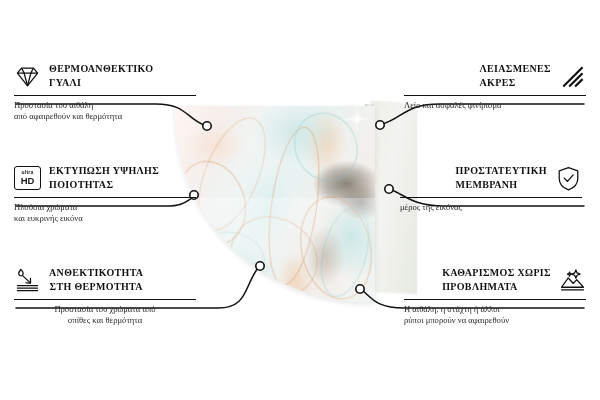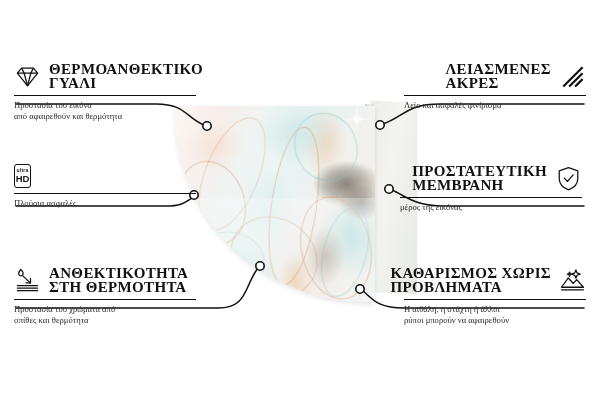--- a/index.html
+++ b/index.html
@@ -91,42 +91,42 @@
 
   
   .feature { position:absolute; width:182px; }
   .feature .head { display:flex; align-items:center; gap:8px; }
   .feature.left  .head { justify-content:flex-start; }
   .feature.right .head { justify-content:flex-end; }
   .titles { display:flex; flex-direction:column; }
   .feature.right .titles { align-items:flex-start; text-align:right; }
   .t-line {
     font-family:"Liberation Serif", serif;
-    font-size:15px; font-weight:700; letter-spacing:.35px;
+    font-size:10px; font-weight:700; letter-spacing:.35px;
     line-height:14px; color:#111; white-space:nowrap;
   }
   .rule { height:1px; background:#111; margin:5px 0 4px; }
   .sub {
     font-family:"Liberation Serif", serif;
     font-size:8.6px; line-height:11px; color:#2a2a2a; font-weight:400;
   }
   .feature.right .sub { text-align:left; }
 
   .icon { width:27px; height:27px; flex:0 0 27px; display:block; }
 
   
   #f-left-1  { left:14px;  top:62px;  }
   #f-left-2  { left:14px;  top:164px; }
-  #f-left-3  { left:14px;  top:266px; }
+  #f-left-3  { left:14px;  top:266px;text-align:center; }
   #f-right-1 { left:404px; top:62px;  }
   #f-right-2 { left:400px; top:164px; }
   #f-right-3 { left:404px; top:266px; }
 
   .hd-badge {
-    width:17px; height:24px; border:1.4px solid #111; border-radius:3px;
+    width:27px; height:24px; border:1.4px solid #111; border-radius:3px;
     display:flex; flex-direction:column; align-items:center; justify-content:center;
     font-family:"Liberation Sans", sans-serif; line-height:1;
   }
   .hd-badge .u { font-size:5px; font-weight:700; letter-spacing:.2px; }
   .hd-badge .h { font-size:9.5px; font-weight:700; margin-top:1px; }
 </style>
 </head>
 <body>
 
 <div class="stage">
@@ -187,33 +187,38 @@
             <path d="M9 6 L12 12 L16 27"></path>
             <path d="M23 6 L20 12 L16 27"></path>
         </g>
       </svg>
       <div class="titles">
         <div class="t-line">ΘΕΡΜΟΑΝΘΕΚΤΙΚΟ</div>
         <div class="t-line">ΓΥΑΛΙ</div>
       </div>
     </div>
     <div class="rule"></div>
-    <div class="sub">Προστασία του εικόνα</div>
+    <div class="sub">Προστασία του αιθάλη</div>
     <div class="sub">από αφαιρεθούν και θερμότητα</div>
   </div>
 
   <div class="feature left" id="f-left-2">
     <div class="head">
       <div class="hd-badge">
         <span class="u">ultra</span>
         <span class="h">HD</span>
       </div>
-    </div>
-    <div class="rule"></div>
-    <div class="sub">Πλούσια ασφαλές</div>
+      <div class="titles">
+        <div class="t-line">ΕΚΤΥΠΩΣΗ ΥΨΗΛΗΣ</div>
+        <div class="t-line">ΠΟΙΟΤΗΤΑΣ</div>
+      </div>
+    </div>
+    <div class="rule"></div>
+    <div class="sub">Πλούσια χρώματα</div>
+    <div class="sub">και ευκρινής εικόνα</div>
   </div>
 
   <div class="feature left" id="f-left-3">
     <div class="head">
       <svg class="icon" viewBox="0 0 32 32">
         <g fill="none" stroke="#111" stroke-width="1.5" stroke-linecap="round" stroke-linejoin="round">
           <path d="M8 3 C11 5.5 11.6 8 10 9.6 C8.4 11.2 6 10.4 5.6 8.4 C5.3 6.8 6.4 4.8 8 3 Z"></path>
           <path d="M10.5 10.5 L19 18.5"></path>
           <path d="M19.5 13.5 L19.6 19 L14.2 18.8"></path>
           <path d="M4 22 H28"></path>

